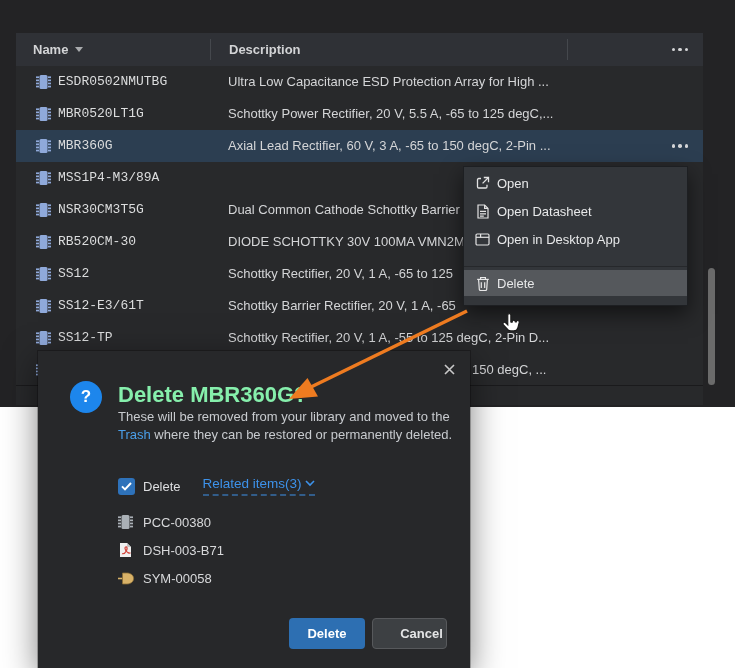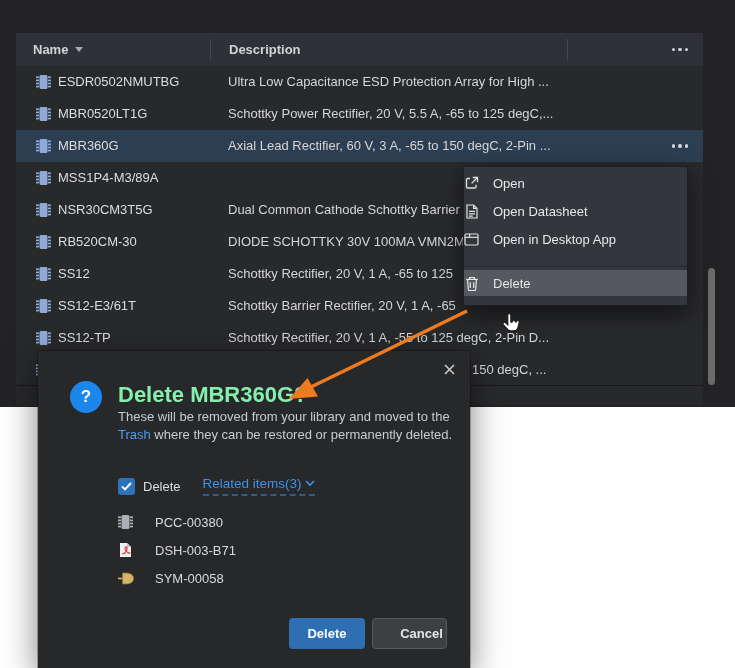--- a/index.html
+++ b/index.html
@@ -16,34 +16,34 @@
   .th { position:absolute; top:0; height:33px; line-height:33px; font-size:13px; font-weight:700; color:#d3d4d6; }
   .th-name { left:17px; display:flex; align-items:center; gap:7px; }
   .sort-caret { width:0; height:0; border-left:4px solid transparent; border-right:4px solid transparent; border-top:5px solid #a9abae; display:inline-block; }
   .th-desc { left:213px; }
   .col-sep { position:absolute; top:6px; width:1px; height:21px; background:#45484d; }
   .sep-1 { left:194px; } .sep-2 { left:551px; }
   .dots-btn { position:absolute; right:15px; top:0; height:33px; display:flex; align-items:center; gap:3px; cursor:pointer; }
   .dots-btn i { width:3.5px; height:3.5px; border-radius:50%; background:#d5d6d8; display:block; }
   .row { position:absolute; left:0; width:100%; height:32px; }
   .row .cell-icon { position:absolute; left:20px; top:8px; }
-  .row .cell-name { position:absolute; left:42px; top:0; height:32px; line-height:32px; font-size:13px; color:#dcddde; white-space:nowrap; }
+  .row .cell-name { position:absolute; left:42px; top:0; height:32px; line-height:32px; font-size:13px; color:#dcddde; white-space:nowrap;font-family:Liberation Mono, monospace; }
   .row .cell-desc { position:absolute; left:212px; top:0; height:32px; line-height:32px; font-size:13px; color:#d4d5d7; white-space:nowrap; }
   .row.selected { background:#2c3e51; }
   .row .dots-btn { height:32px; }
   .row-0{top:33px}.row-1{top:65px}.row-2{top:97px}.row-3{top:129px}.row-4{top:161px}
   .row-5{top:193px}.row-6{top:225px}.row-7{top:257px}.row-8{top:289px}
   .row-9{top:321px; box-shadow:inset 0 -1px 0 rgba(0,0,0,.35);}
   .row-9 .cell-desc { left:456px; }
   .scroll-thumb { position:absolute; left:708px; top:268px; width:7px; height:117px; border-radius:4px; background:#6b6b6b; }
   
   .menu { position:absolute; left:463px; top:166px; width:225px; z-index:20;
           background:#33363a; border:1px solid #1d1f22; padding:2px 0 9px 0;
           box-shadow:0 8px 20px rgba(0,0,0,.55); }
-  .menu-item { height:28px; display:flex; align-items:center; gap:14px;
+  .menu-item { height:28px; display:flex; align-items:center; padding-left:11px; gap:7px;
                font-size:13px; color:#e7e8e9; cursor:pointer; }
   .menu-item .mi-icon { width:15px; display:flex; justify-content:center; }
   .menu-sep { margin-top:13px; border-top:1px solid #26282b; }
   .menu-item.danger { height:26px; margin-top:3px; background:#55585c; }
   
   .dialog { position:absolute; left:38px; top:351px; width:432px; height:317px; z-index:30;
             background:#27282a; box-shadow:0 10px 32px rgba(0,0,0,.5), 0 0 0 1px rgba(0,0,0,.25); }
   .dlg-close { position:absolute; left:403px; top:10px; width:16px; height:16px; display:flex;
                align-items:center; justify-content:center; cursor:pointer; }
   .q-circle { position:absolute; left:32px; top:30px; width:32px; height:32px; border-radius:50%;
@@ -55,21 +55,21 @@
   .check-row { position:absolute; left:80px; top:126px; height:18px; display:flex; align-items:center; }
   .checkbox { width:17px; height:17px; border-radius:3px; background:#2e72ba; display:flex;
               align-items:center; justify-content:center; cursor:pointer; }
   .check-label { margin-left:8px; font-size:13px; color:#dddee0; }
   .related-link { margin-left:22px; font-size:13.5px; color:#3d92ea; padding-bottom:3px;
                   border-bottom:2px dashed rgba(61,146,234,.5); cursor:pointer;
                   display:flex; align-items:center; gap:3px; }
   .dlg-items { position:absolute; left:80px; top:157px; }
   .dlg-item { height:28px; display:flex; align-items:center; }
   .dlg-item .di-icon { width:18px; display:flex; }
-  .dlg-item .di-label { margin-left:19px; font-size:13px; color:#d8d9db; }
+  .dlg-item .di-label { margin-left:7px; font-size:13px; color:#d8d9db; }
   .btn { position:absolute; top:267px; height:31px; border-radius:4px; font-size:13px; font-weight:700;
          display:flex; align-items:center; justify-content:center; cursor:pointer; }
   .btn-delete { left:251px; width:76px; background:#2d6fb2; color:#ffffff; }
   .btn-cancel { left:334px; width:75px; background:#3d4043; color:#e4e5e6; border:1px solid #57595c;padding-left:24px; }
   
   .arrow-layer { position:absolute; left:0; top:0; width:735px; height:668px; z-index:40; pointer-events:none; }
   .cursor-layer { position:absolute; left:498px; top:312px; z-index:50; pointer-events:none; }
 </style>
 </head>
 <body>

